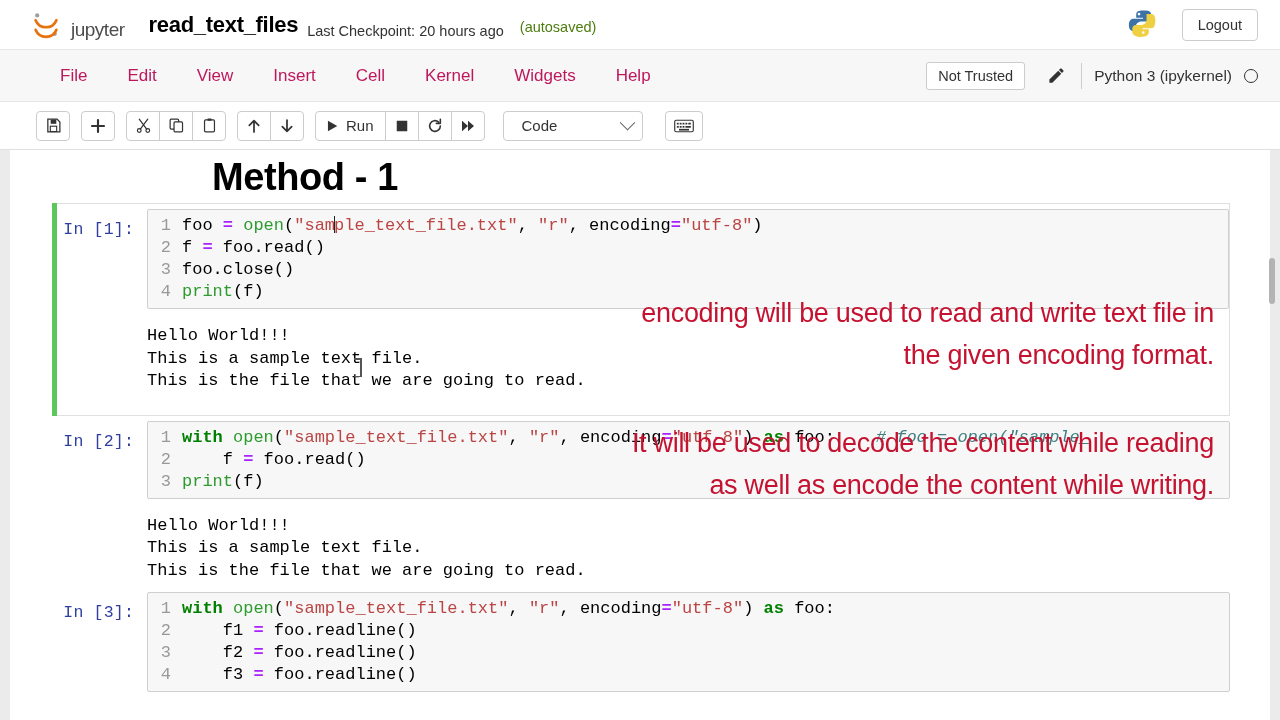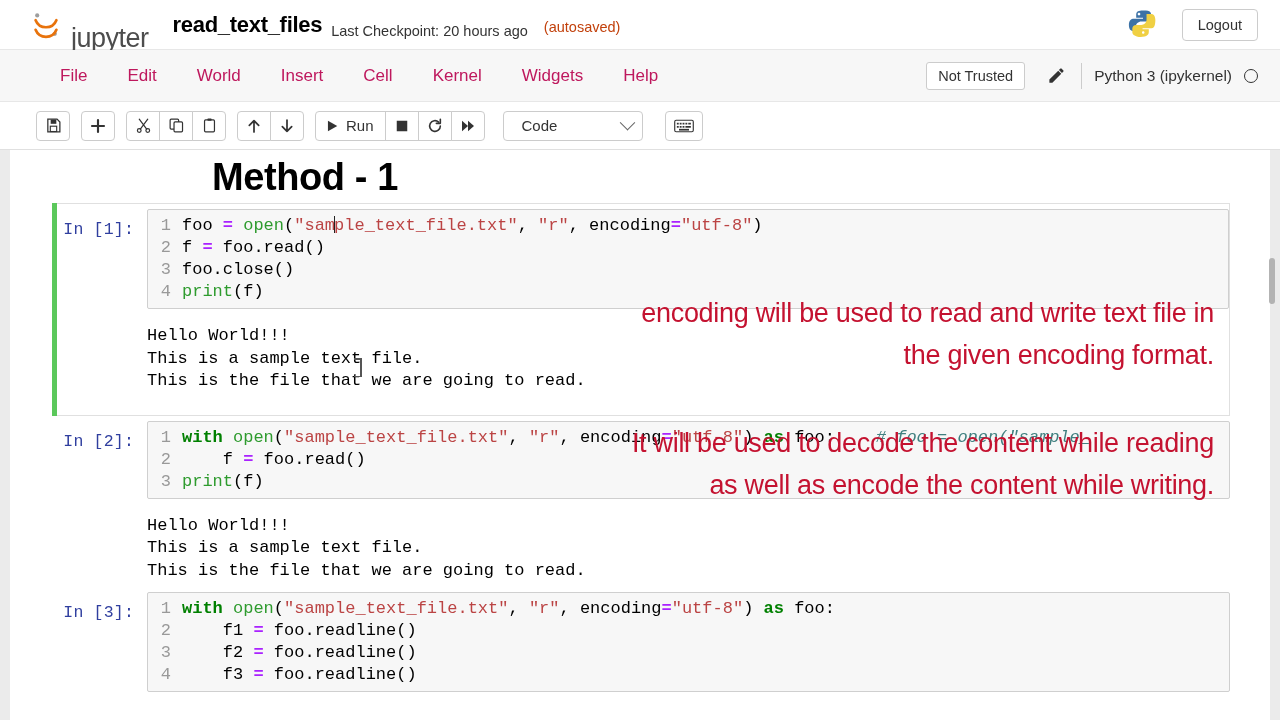--- a/index.html
+++ b/index.html
@@ -17,47 +17,47 @@
     height: 50px;
     background: #ffffff;
     border-bottom: 1px solid #e7e7e7;
     display: flex;
     align-items: center;
     padding: 0 22px 0 30px;
   }
   .logo-wrap { display: flex; align-items: center; gap: 9px; }
   .logo-mark { width: 32px; height: 32px; display: block; }
   .logo-text {
-    font-size: 27px;
+    font-size: 19px;
     color: #4d4d4d;
     letter-spacing: -0.5px;
     font-weight: 400;
     line-height: 1;
     position: relative;
-    top: 14px;
+    top: 5px;
     text-align: right;
   }
   .nb-title {
     font-size: 22px;
     color: #000000;
     font-weight: 700;
     margin-left: 24px;
     letter-spacing: -0.3px;
   }
   .nb-checkpoint {
     font-size: 14.5px;
     color: #333333;
     margin-left: 9px;
     position: relative;
     top: 2px;
     margin-top: 8px;
   }
   .nb-autosaved {
     font-size: 14.5px;
-    color: #c2410c;
+    color: #4d7c0f;
     margin-left: 16px;
     position: relative;
     top: 2px;
   }
   .header-right {
     margin-left: auto;
     display: flex;
     align-items: center;
     gap: 22px;
   }
@@ -378,21 +378,21 @@
       <path d="M19.6 3c-4.3 0-7.6 1.1-7.6 4.6v3.9h8v1.2H9.4c-3.6 0-6 2.3-6 7.2 0 4.4 1.7 7.1 5.2 7.1h2.9v-4.6c0-3.6 3-6.4 6.4-6.4h6.8c2.9 0 4.9-2 4.9-4.9V7.6C29.6 4.5 27 3 23.3 3h-3.7zm-4.3 2.5c.9 0 1.6.7 1.6 1.6s-.7 1.6-1.6 1.6-1.6-.7-1.6-1.6.7-1.6 1.6-1.6z" fill="#3c72a6"></path>
       <path d="M30.6 12.8v4.5c0 3.7-3.2 6.5-6.5 6.5h-6.8c-2.9 0-4.9 2.2-4.9 4.9v4.5c0 2.9 2.9 4.6 5.8 5.3 3.4.9 6.8.8 10.1 0 2.6-.6 5.2-2.1 5.2-5.3v-3.9h-8v-1.2h11.2c2.9 0 4-2.2 4.7-5.3.7-3.2.7-6.2 0-8.4-.6-2.9-1.8-4.6-4.7-4.6h-6.1zm-4.2 19.1c.9 0 1.6.7 1.6 1.6s-.7 1.6-1.6 1.6-1.6-.7-1.6-1.6.7-1.6 1.6-1.6z" fill="#f0d043" transform="translate(-4,-2) scale(0.92)"></path>
     </svg>
     <button class="logout-btn">Logout</button>
   </div>
 </div>
 
 <div class="menubar">
   <div class="menu-item">File</div>
   <div class="menu-item">Edit</div>
-  <div class="menu-item">World</div>
+  <div class="menu-item">View</div>
   <div class="menu-item">Insert</div>
   <div class="menu-item">Cell</div>
   <div class="menu-item">Kernel</div>
   <div class="menu-item">Widgets</div>
   <div class="menu-item">Help</div>
 
   <div class="menubar-right">
     <div class="trust-badge">Not Trusted</div>
     <div class="pencil-btn">
       <svg width="19" height="19" viewBox="0 0 24 24">

